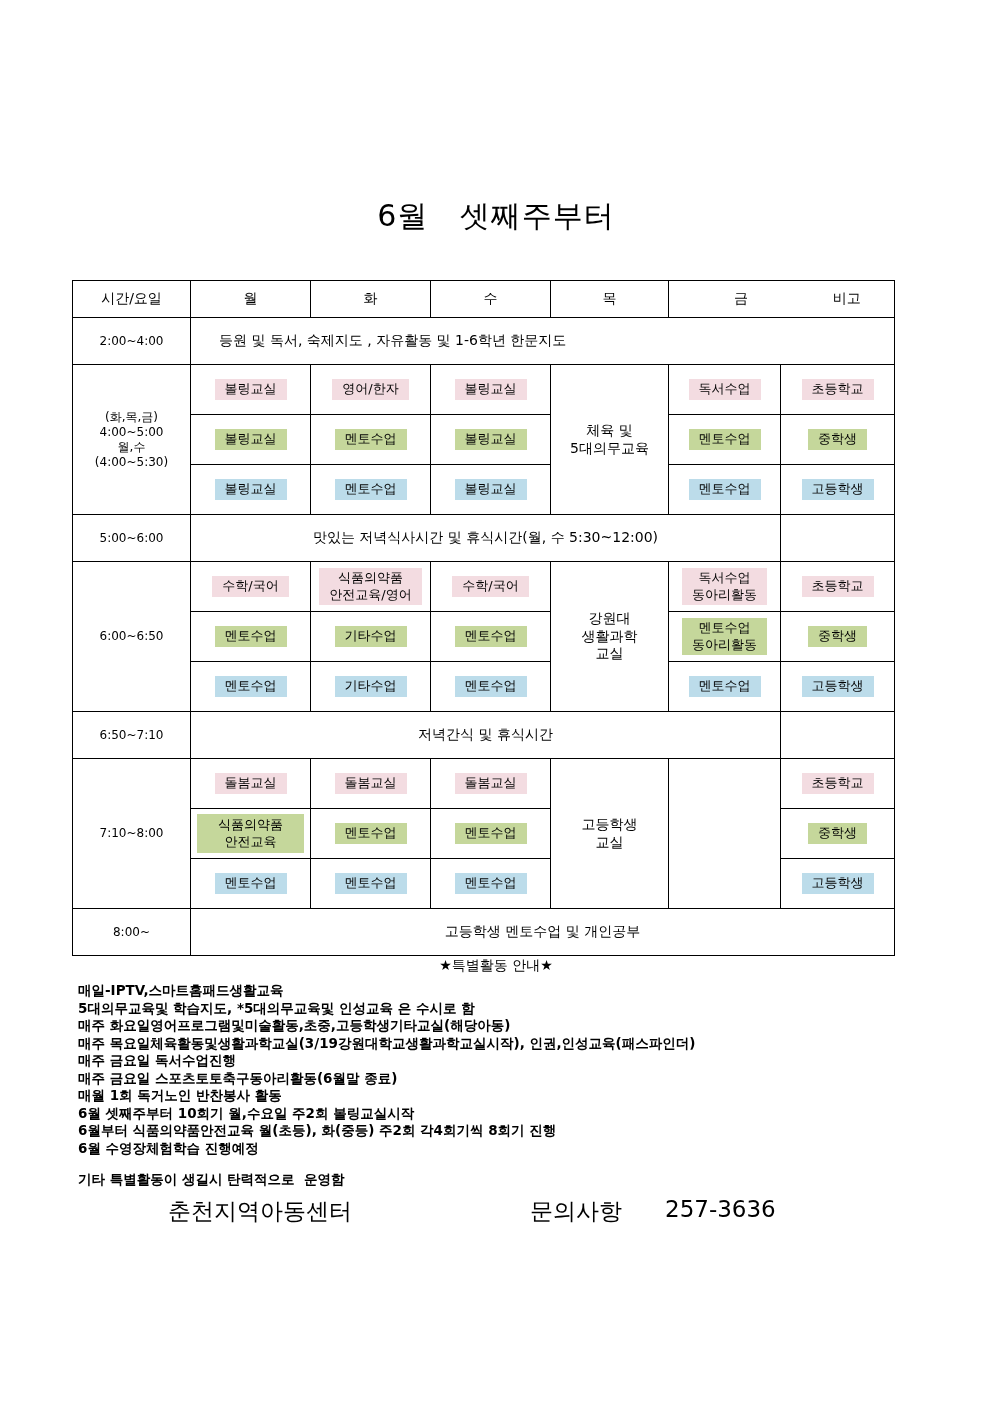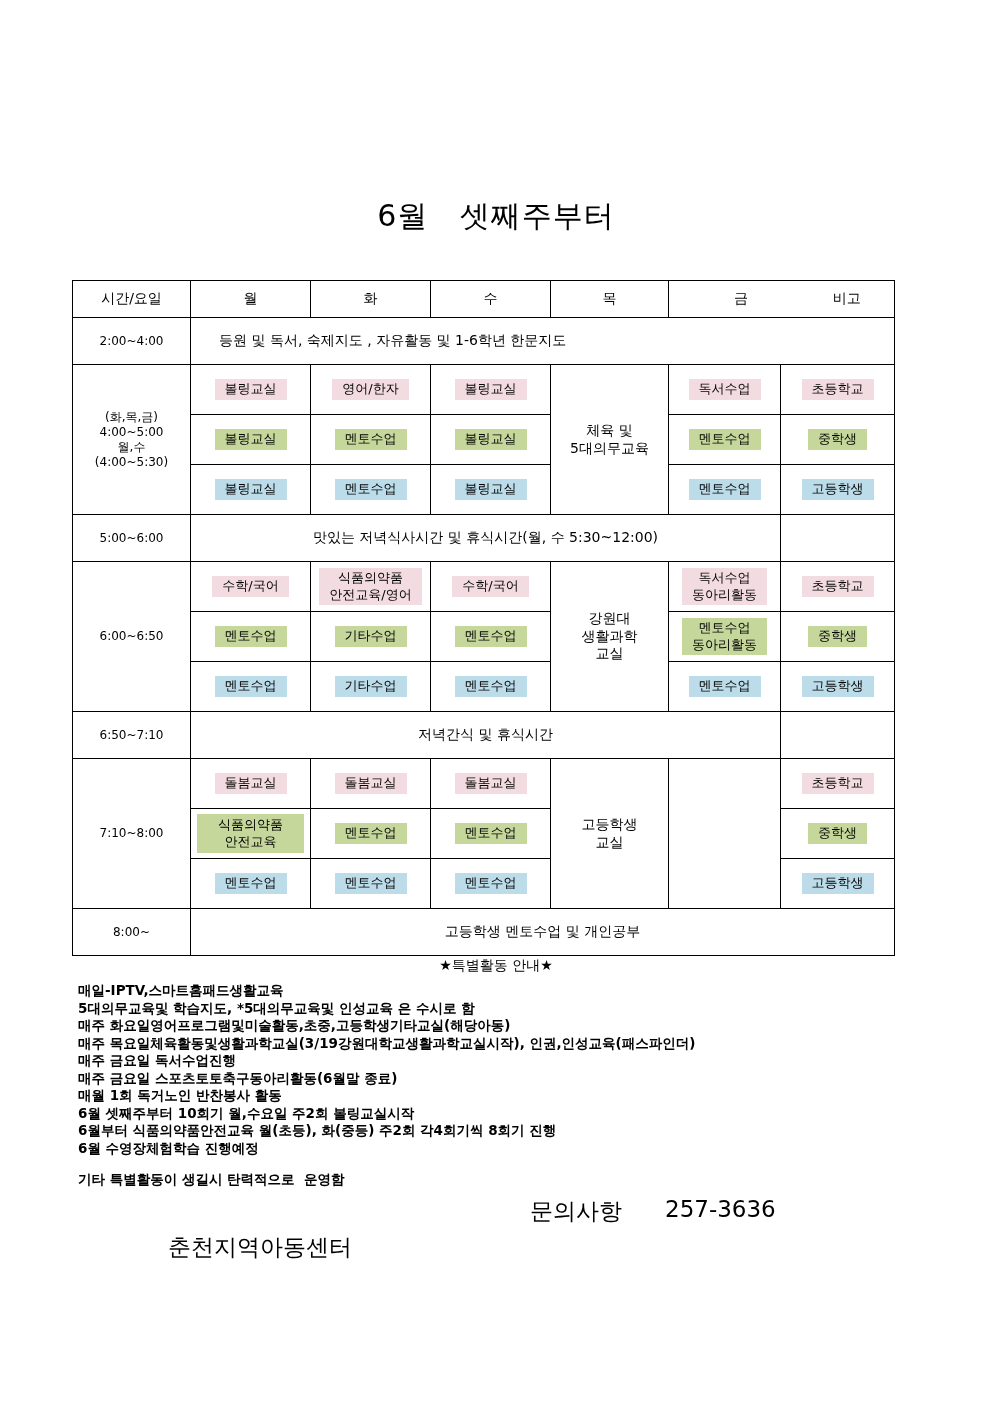--- a/index.html
+++ b/index.html
@@ -144,21 +144,21 @@
   .note-gap { height: 14px; }
 
   .footer {
     position: absolute;
     left: 0;
     top: 1196px;
     width: 992px;
     font-size: 23px;
     white-space: pre;
   }
-  .footer .f-center  { position: absolute; left: 168px; top: 0; margin-top: 36px; }
+  .footer .f-center  { position: absolute; left: 168px; top: 0; }
   .footer .f-contact { position: absolute; left: 530px; top: 0; }
   .footer .f-phone   { position: absolute; left: 665px; top: 0; }
 </style>
 </head>
 <body>
 
 <div class="page">
 
   <div class="doc-title">6월   셋째주부터</div>
 

